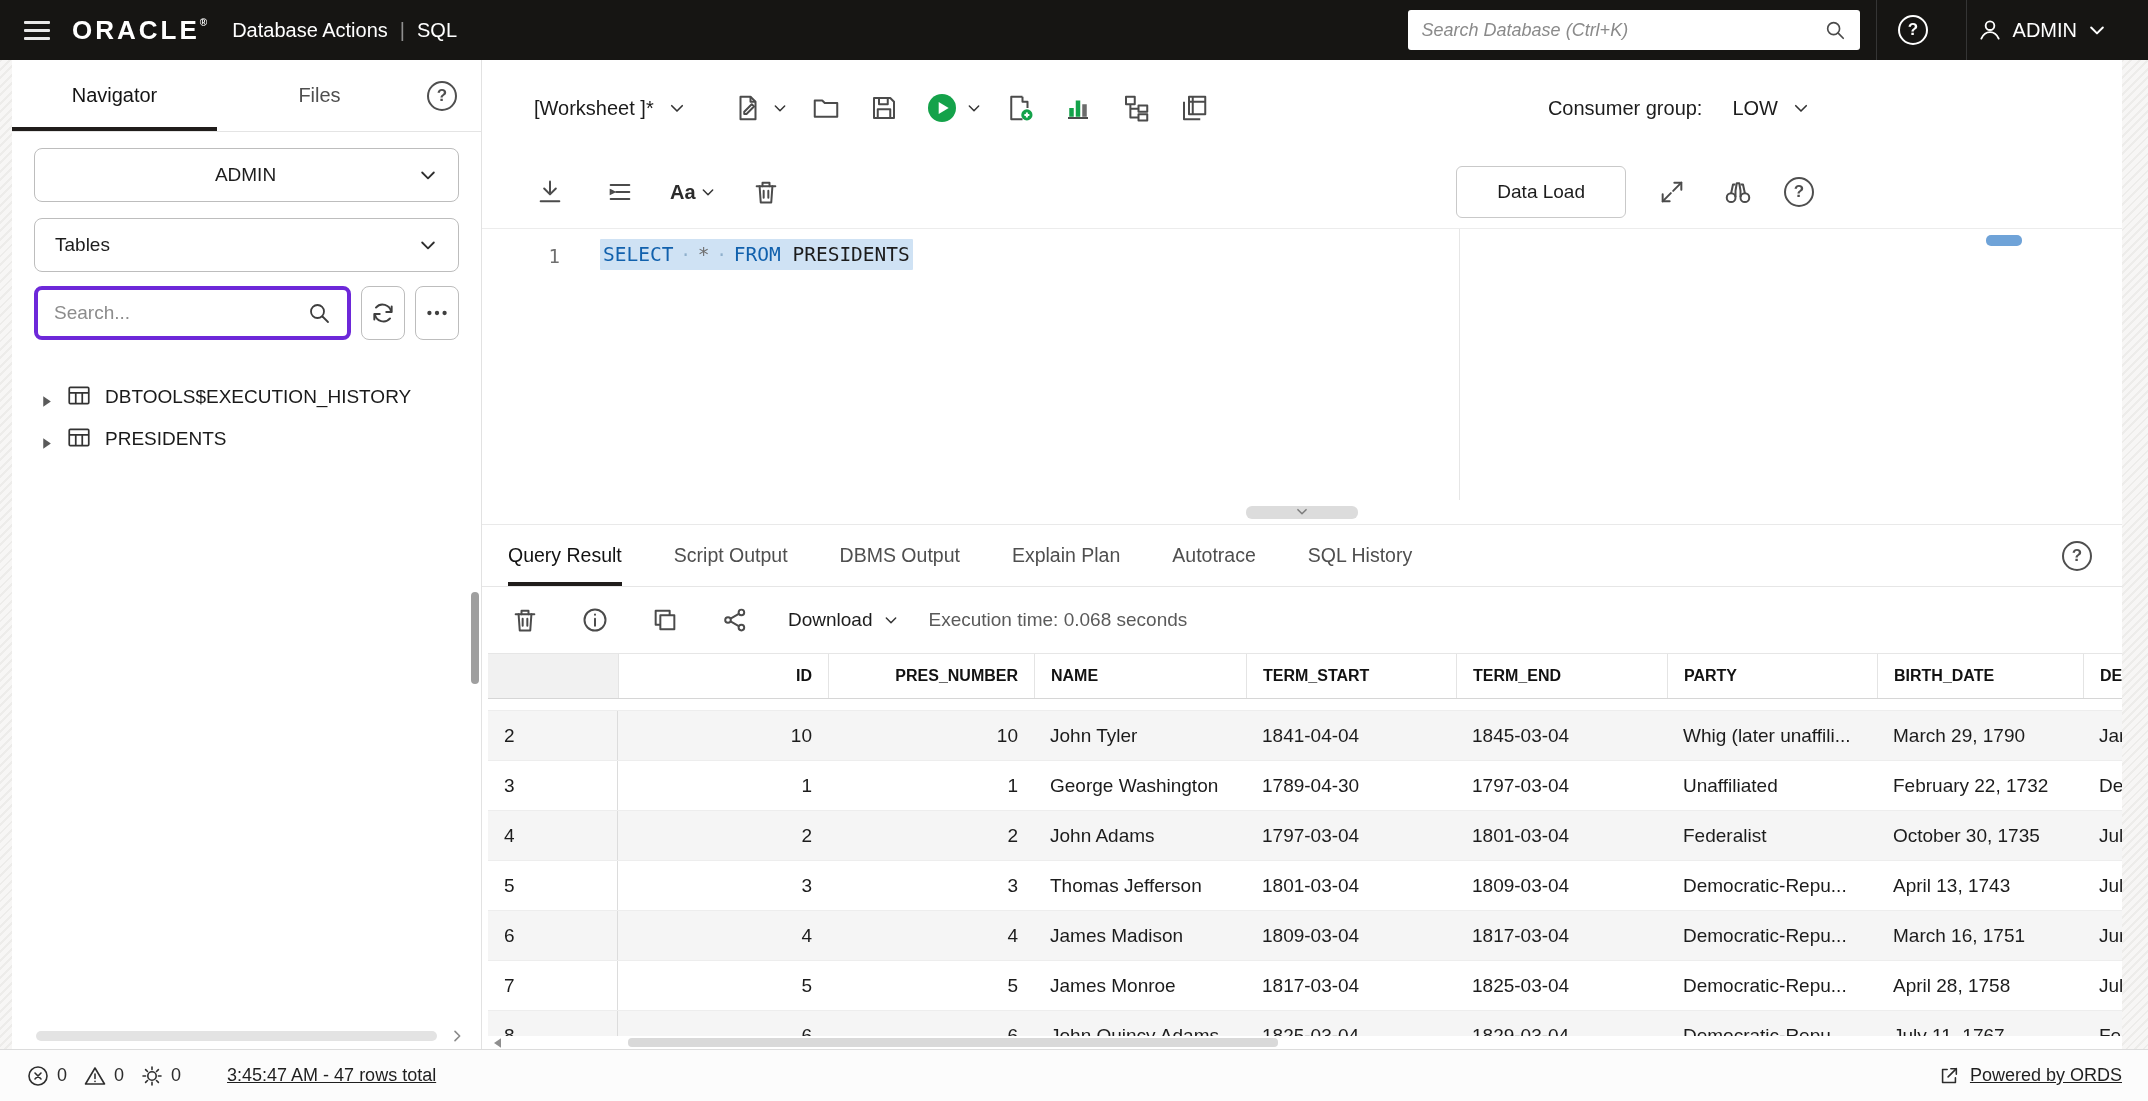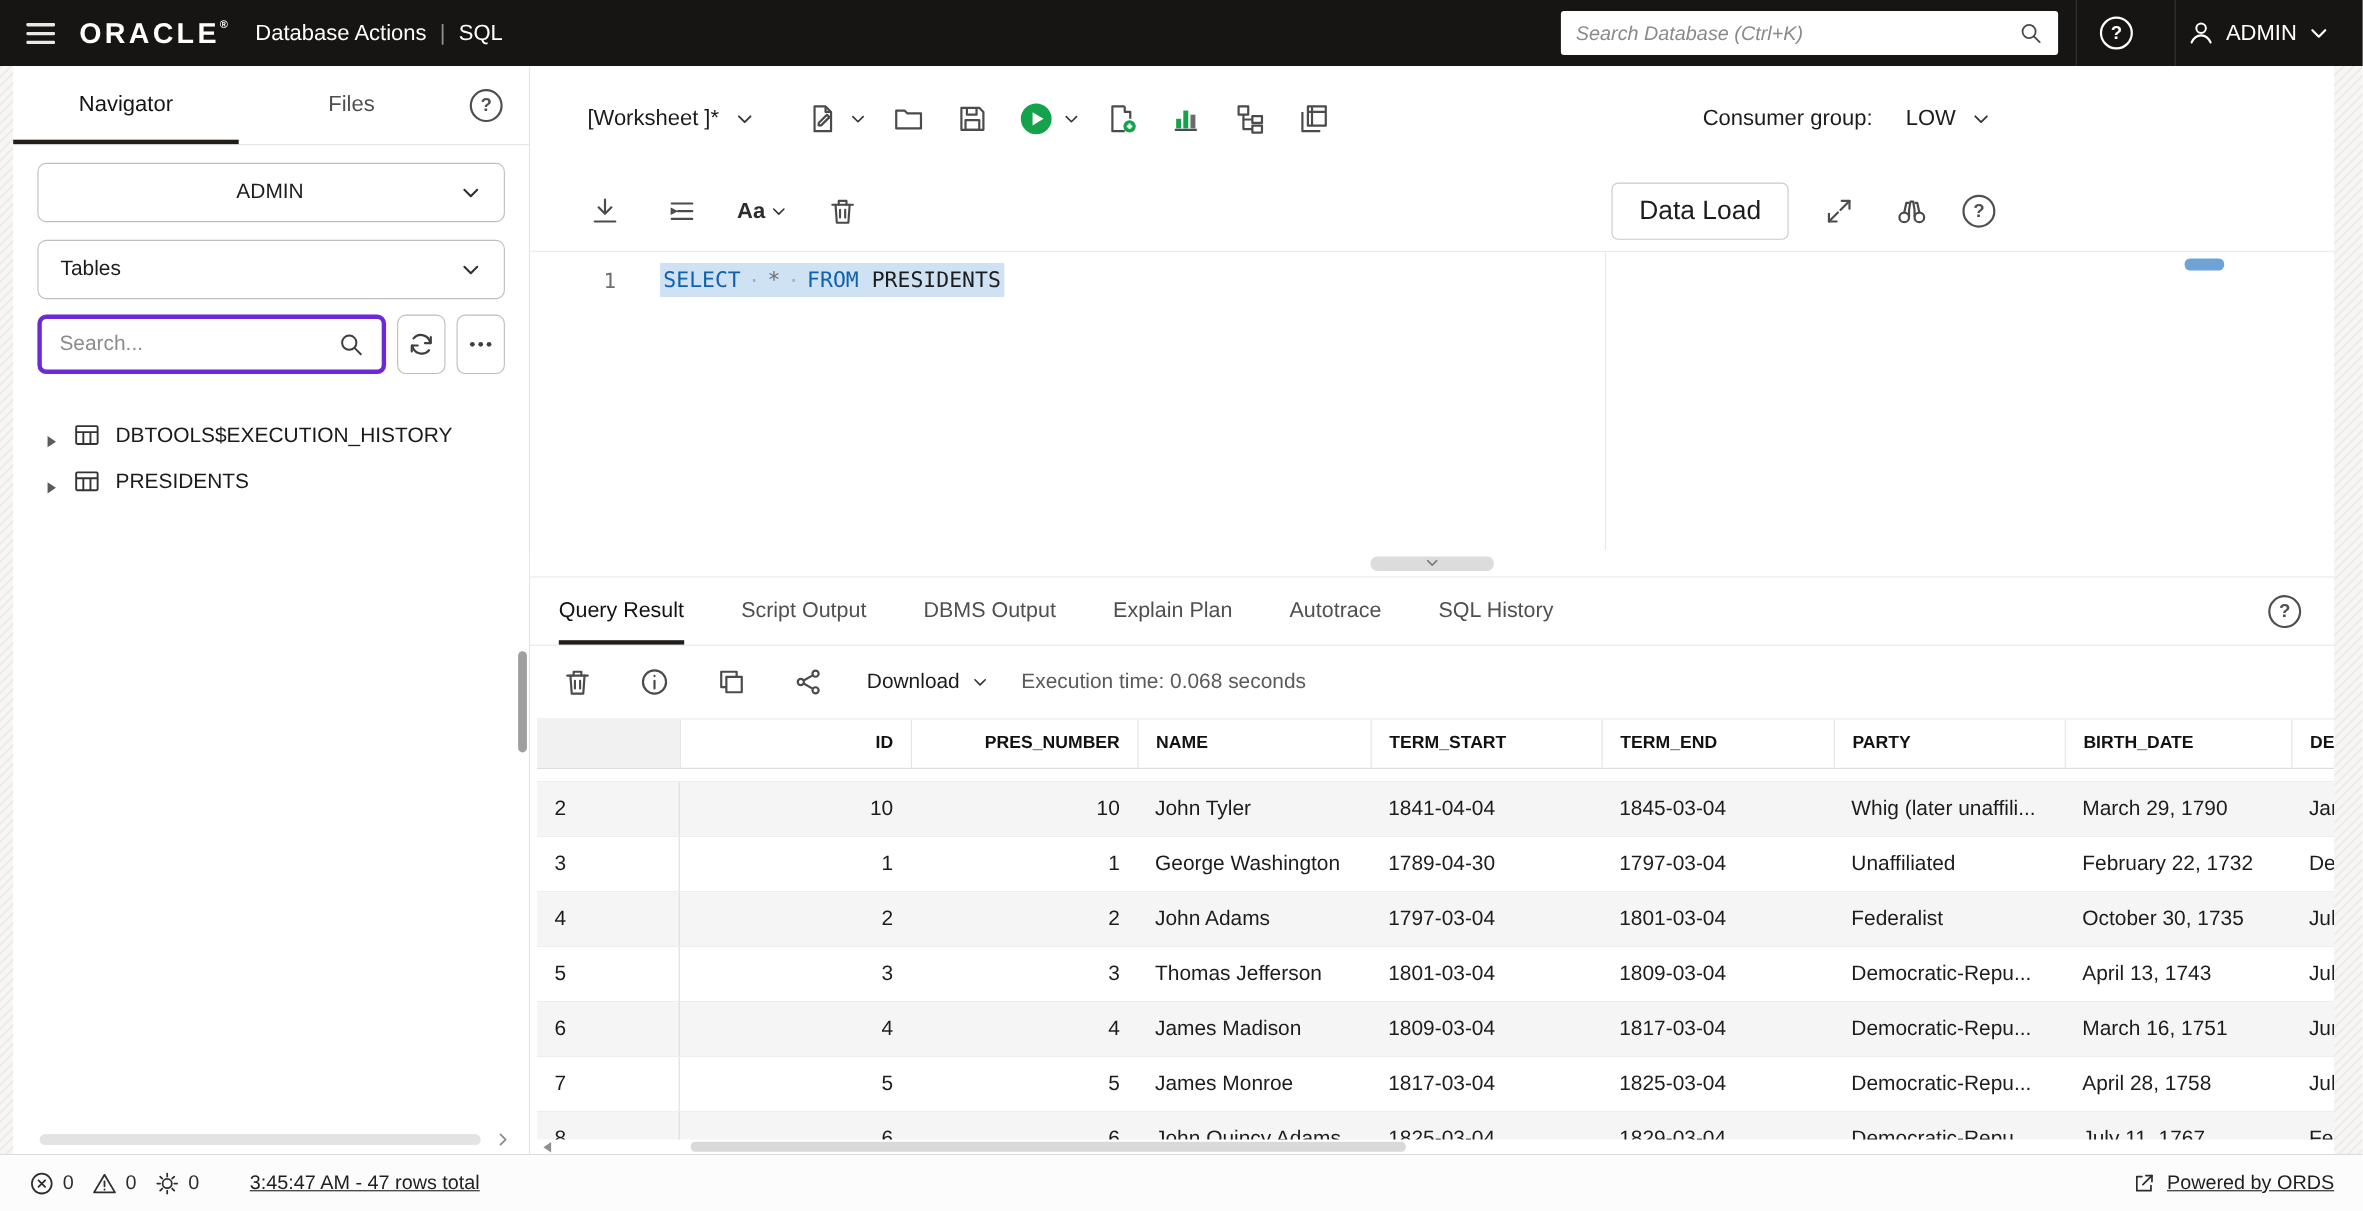--- a/index.html
+++ b/index.html
@@ -1,21 +1,21 @@
 <!DOCTYPE html>
 <html style="--topbar-bg: #161513; --run-green: #14a24a; --keyword-blue: #1161ad; --selection-blue: #cfe2f4; --active-tab-underline: #201d1b; --scroll-thumb-blue: #6fa3d8;"><head>
 <meta charset="utf-8">
 <style>
   *{box-sizing:border-box;margin:0;padding:0}
   html,body{width:2148px;height:1101px;overflow:hidden}
   body{font-family:"Liberation Sans",sans-serif;font-size:19px;color:#1c1c1c;background:#fff}
   svg{display:block}
 
   
-  .topbar{height:60px;background:var(--topbar-bg,#161513);display:flex;align-items:center;padding:0 2px 0 24px;color:#fff;gap:16px}
+  .topbar{height:60px;background:var(--topbar-bg,#161513);display:flex;align-items:center;padding:0 13px 0 24px;color:#fff;gap:16px}
   .hamburger{width:26px;display:flex;flex-direction:column;gap:5px;cursor:pointer;margin-right:6px}
   .hamburger span{height:3px;background:#e8e8e8;border-radius:1px}
   .brand{font-weight:bold;font-size:26px;letter-spacing:3px;display:flex;align-items:flex-start}
   .brand sup{font-size:10px;margin-top:2px}
   .app-title{font-size:20px;display:flex;gap:12px;align-items:center;margin-left:6px}
   .app-title .sep{color:#8f8f8f;font-weight:300}
   .top-spacer{flex:1}
   .topsearch{width:452px;height:40px;background:#fff;border-radius:3px;display:flex;align-items:center;padding:0 14px;gap:10px}
   .topsearch input{flex:1;border:none;outline:none;font-size:18px;font-style:italic;color:#333;font-family:inherit;background:transparent}
   .topsearch input::placeholder{color:#8a8a8a}
@@ -60,21 +60,21 @@
   .ws-row1{height:96px;display:flex;align-items:center;padding:0 312px 0 52px;gap:18px}
   .ws-title{display:flex;align-items:center;gap:14px;font-size:20px;cursor:pointer;margin-right:24px;color:#1b1b1b}
   .tb-btn{width:40px;height:40px;display:flex;align-items:center;justify-content:center;color:#4b4b4b;cursor:pointer;border-radius:4px}
   .with-caret{display:flex;align-items:center;gap:4px;cursor:pointer}
   .caret{color:#333}
   .consumer{margin-left:auto;display:flex;align-items:center;gap:14px;font-size:20px;cursor:pointer}
   .consumer .cg-label{color:#1c1c1c;margin-right:16px}
   .ws-row2{height:72px;display:flex;align-items:center;padding:0 308px 0 48px;gap:30px}
   .aa-btn{font-size:20px;color:#2c2c2c;font-weight:bold}
   .ws-right{margin-left:auto;display:flex;align-items:center;gap:26px}
-  .data-load{height:52px;padding:0 24px;border:1px solid #c9c9c9;border-radius:6px;background:#fff;font-size:24px;color:#1c1c1c;cursor:pointer;font-family:inherit}
+  .data-load{height:52px;padding:0 40px;border:1px solid #c9c9c9;border-radius:6px;background:#fff;font-size:19px;color:#1c1c1c;cursor:pointer;font-family:inherit}
 
   
   .editor{height:272px;border-top:1px solid #ececec;position:relative;display:flex;font-family:"DejaVu Sans Mono",monospace}
   .gutter{width:118px;padding-top:16px;text-align:right;padding-right:40px;color:#6f6f6f;font-size:19px}
   .code{padding-top:14px;font-size:19.5px;white-space:pre}
   .sel{background:var(--selection-blue,#cfe2f4);padding:4px 3px;border-radius:1px}
   .kw{color:var(--keyword-blue,#1161ad)}
   .star{color:#6e6e6e}
   .wsdot{color:#8fb0cc;padding:0 7px;font-size:17px}
   .editor-divider{position:absolute;left:977px;top:0;bottom:0;width:1px;background:#e6e6e6}

